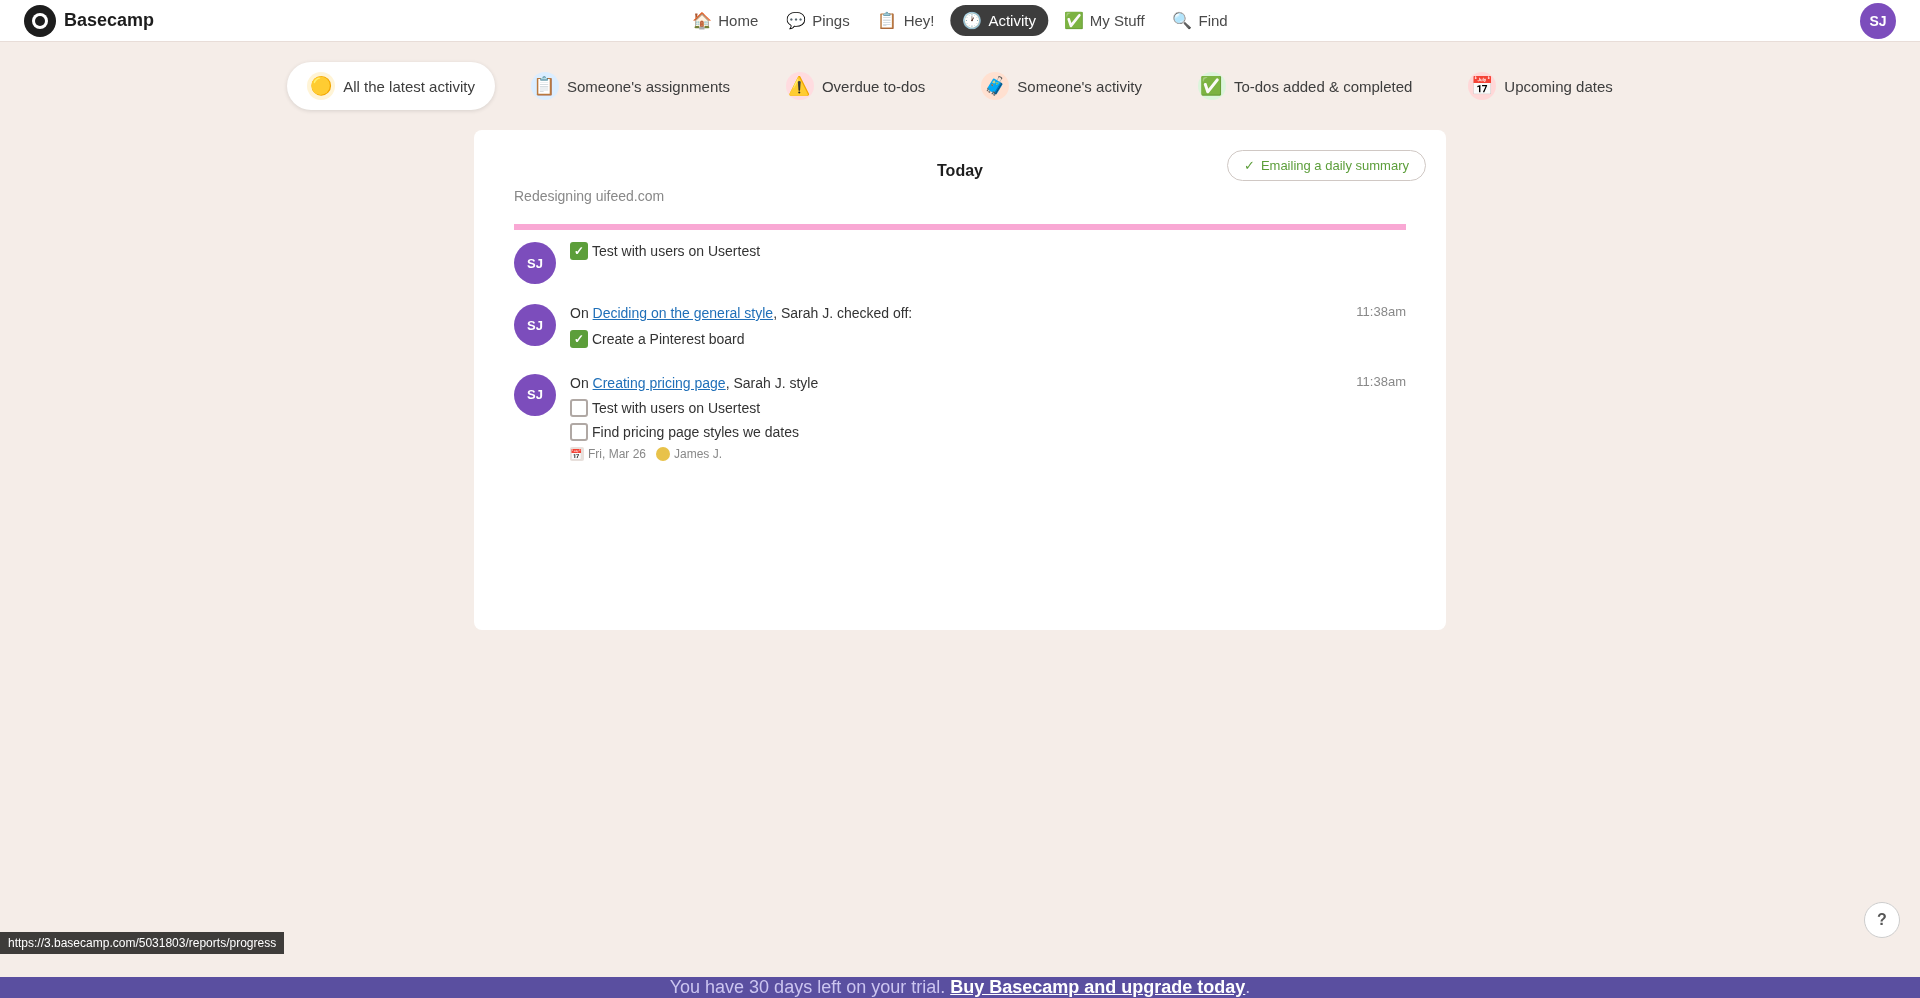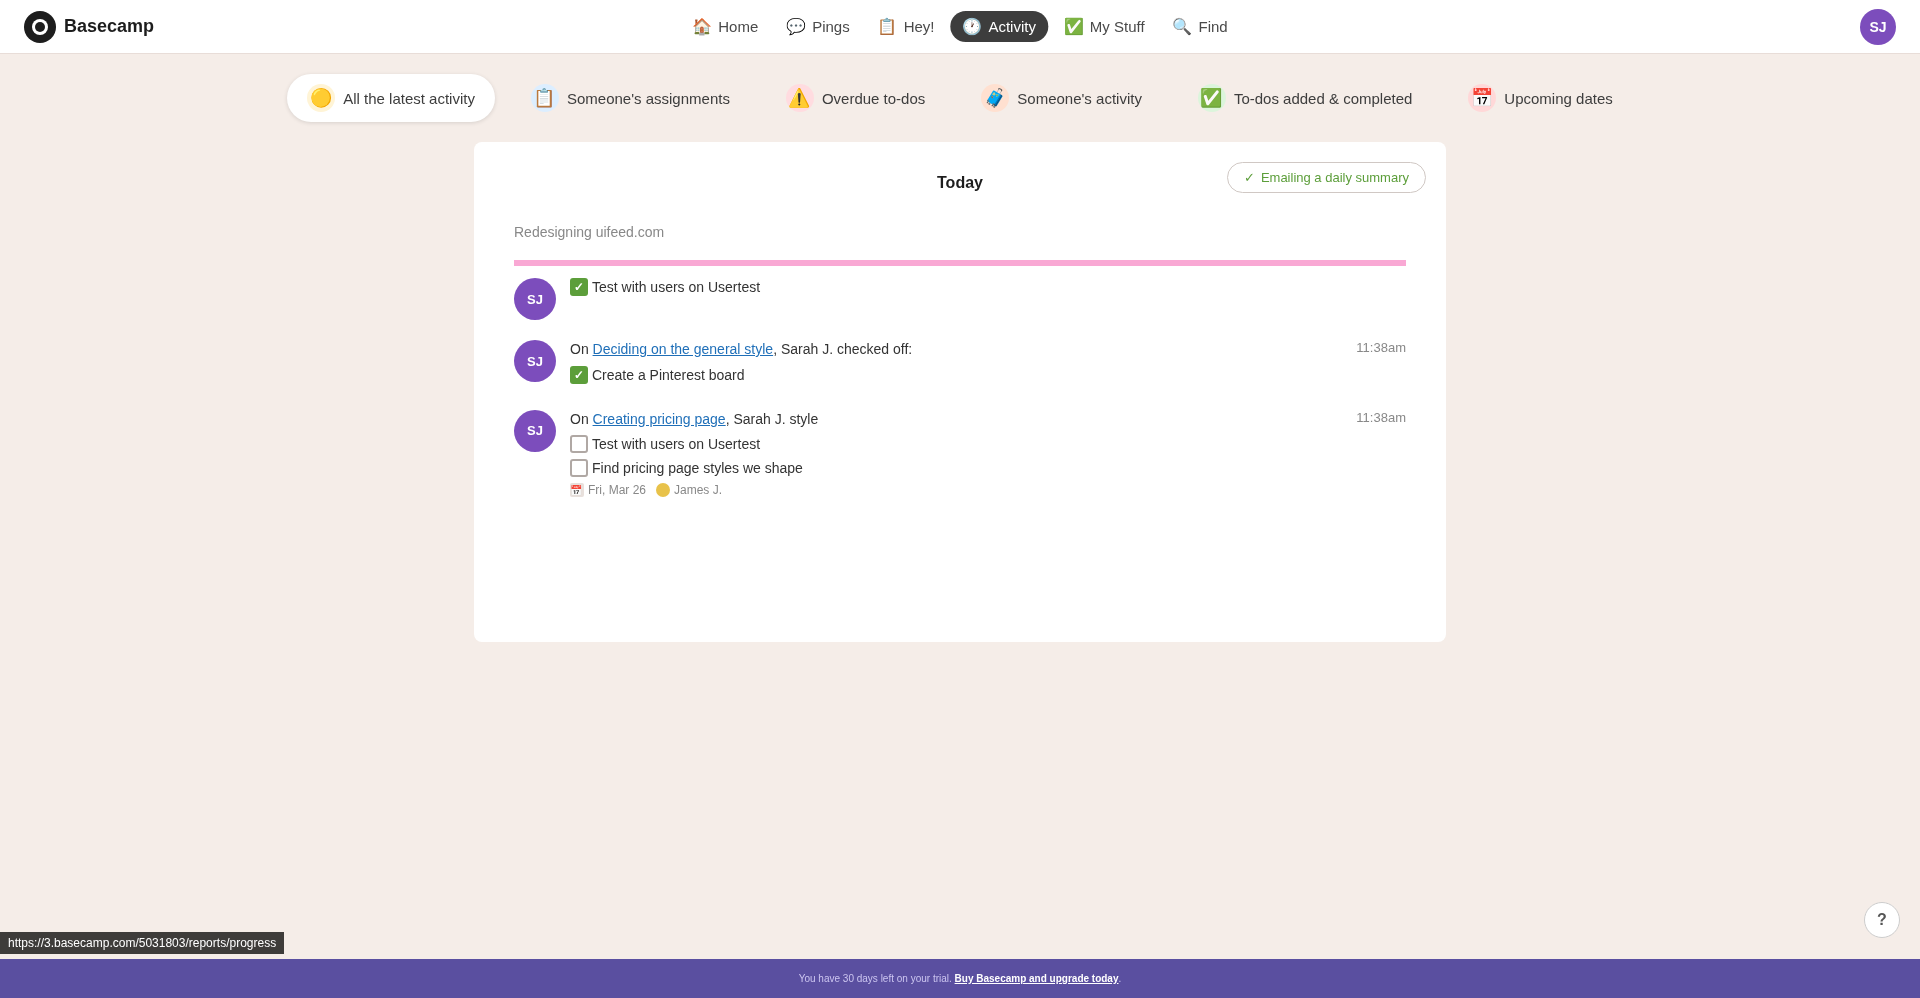--- a/index.html
+++ b/index.html
@@ -10,21 +10,21 @@
       position: relative;
     }
 
     
     .topnav {
       background-color: #fff;
       display: flex;
       align-items: center;
       justify-content: space-between;
       padding: 8px 24px;
-      height: 54px;
+      height: 42px;
       border-bottom: 1px solid #e8ddd8;
       position: relative;
       z-index: 10;
     }
     .nav-logo {
       display: flex;
       align-items: center;
       gap: 8px;
       text-decoration: none;
       color: #1d1d1d;
@@ -137,21 +137,21 @@
       font-size: 28px;
       font-weight: 700;
       color: #1d1d1d;
       margin-bottom: 20px;
     }
     .date-heading {
       text-align: center;
       font-size: 16px;
       font-weight: 700;
       color: #1d1d1d;
-      margin-bottom: 32px;
+      margin-bottom: 8px;
     }
 
     
     .project-group { margin-bottom: 24px; }
     .project-name {
       font-size: 14px;
       color: #888;
       margin-bottom: 12px;
       padding-bottom: 20px;
       border-bottom: 6px solid #f9a8d4;
@@ -256,22 +256,21 @@
       color: #fff;
     }
 
     
     .trial-bar {
       position: fixed;
       bottom: 0; left: 0; right: 0;
       background: #5a4fa0;
       color: #ccc5f0;
       text-align: center;
-      padding: 14px;
-      font-size: 10px;
+      font-size: 18px;
     }
     .trial-bar a {
       color: #fff;
       font-weight: 700;
       text-decoration: underline;
     }
 
     
     .help-btn {
       position: fixed;
@@ -419,21 +418,21 @@
               <span>On </span><a href="#">Creating pricing page</a><span>, Sarah J. style</span>
             </div>
             <span class="activity-time">11:38am</span>
           </div>
           <div class="todo-item">
             <div class="checkbox-empty"></div>
             <span>Test with users on Usertest</span>
           </div>
           <div class="todo-item">
             <div class="checkbox-empty"></div>
-            <span>Find pricing page styles we shape</span>
+            <span>Find pricing page styles we dates</span>
           </div>
           <div class="meta-row">
             <div class="meta-date">
               <div class="meta-date-icon">📅</div>
               <span>Fri, Mar 26</span>
             </div>
             <div class="meta-user">
               <div class="meta-user-dot"></div>
               <span>James J.</span>
             </div>

